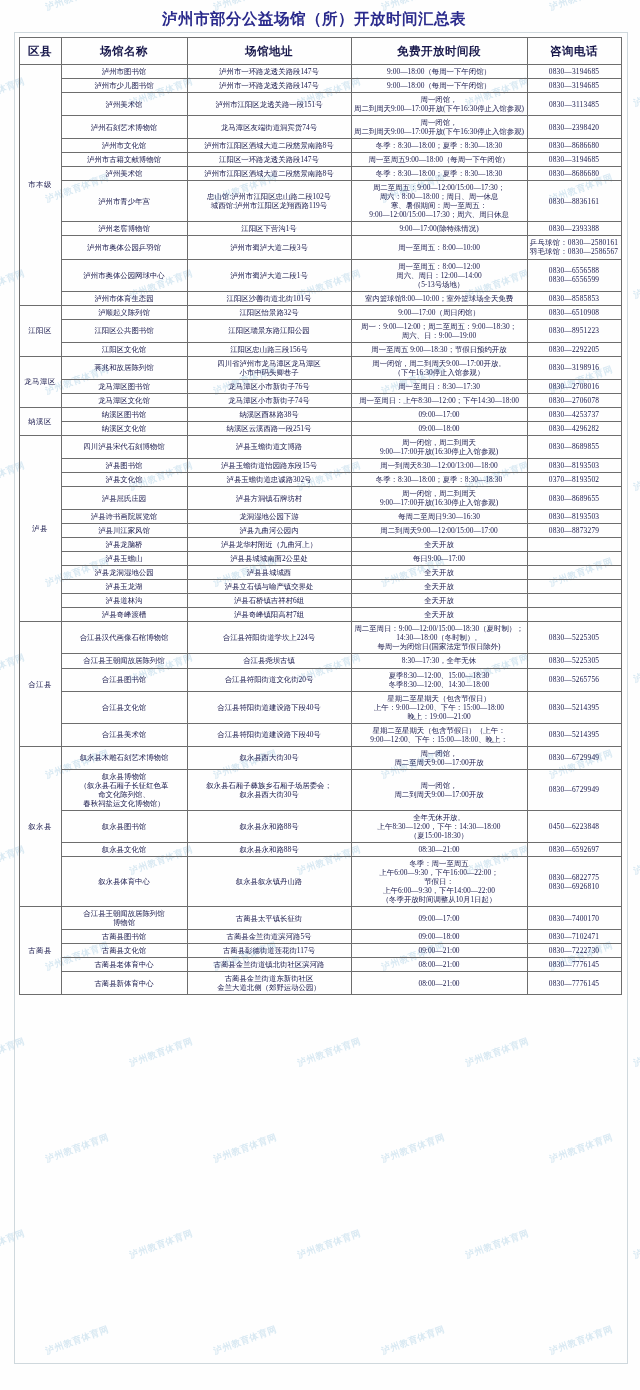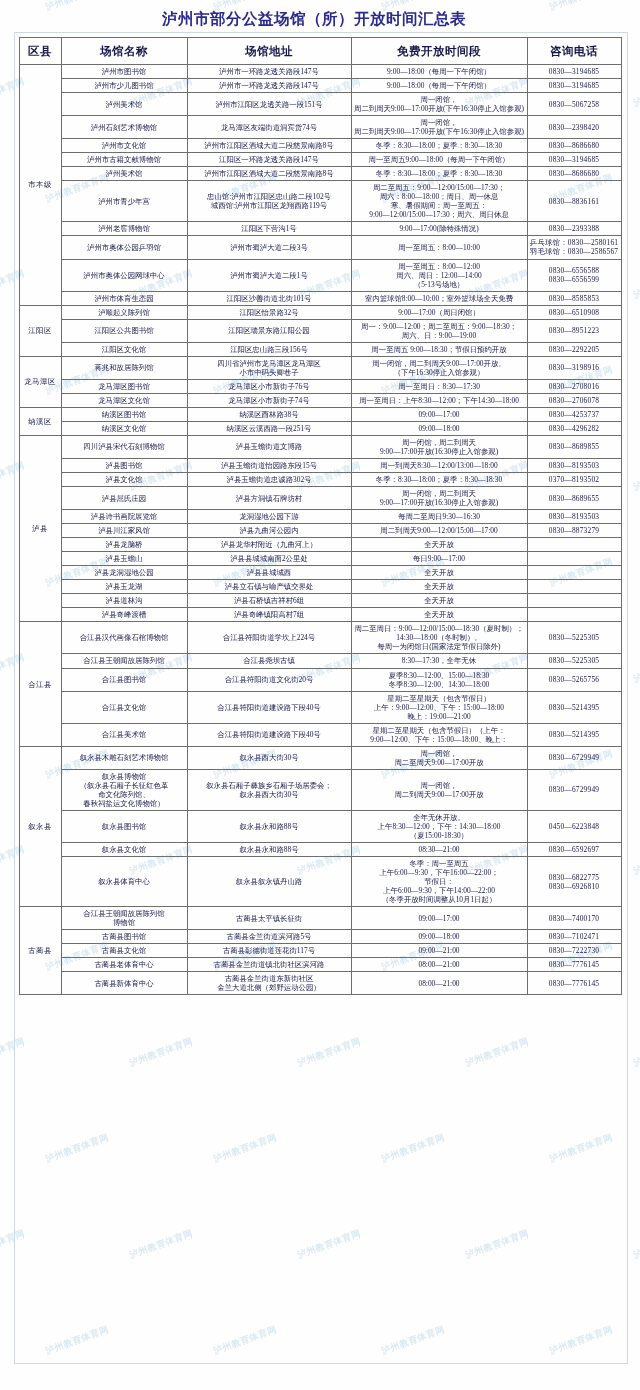--- a/index.html
+++ b/index.html
@@ -236,21 +236,21 @@
             <span class="nl">泸州美术馆</span>
           </td>
           <td class="addr">
             <span class="nl">泸州市江阳区龙透关路一段151号</span>
           </td>
           <td class="time">
             <span class="nl">周一闭馆，</span>
             <span class="nl">周二到周天9:00—17:00开放(下午16:30停止入馆参观)</span>
           </td>
           <td class="tel">
-            <span class="nl">0830—5067258</span>
+            <span class="nl">0830—3113485</span>
           </td>
         </tr>
         <tr>
           <td class="name">
             <span class="nl">泸州石刻艺术博物馆</span>
           </td>
           <td class="addr">
             <span class="nl">龙马潭区友端街道洞宾货74号</span>
           </td>
           <td class="time">

